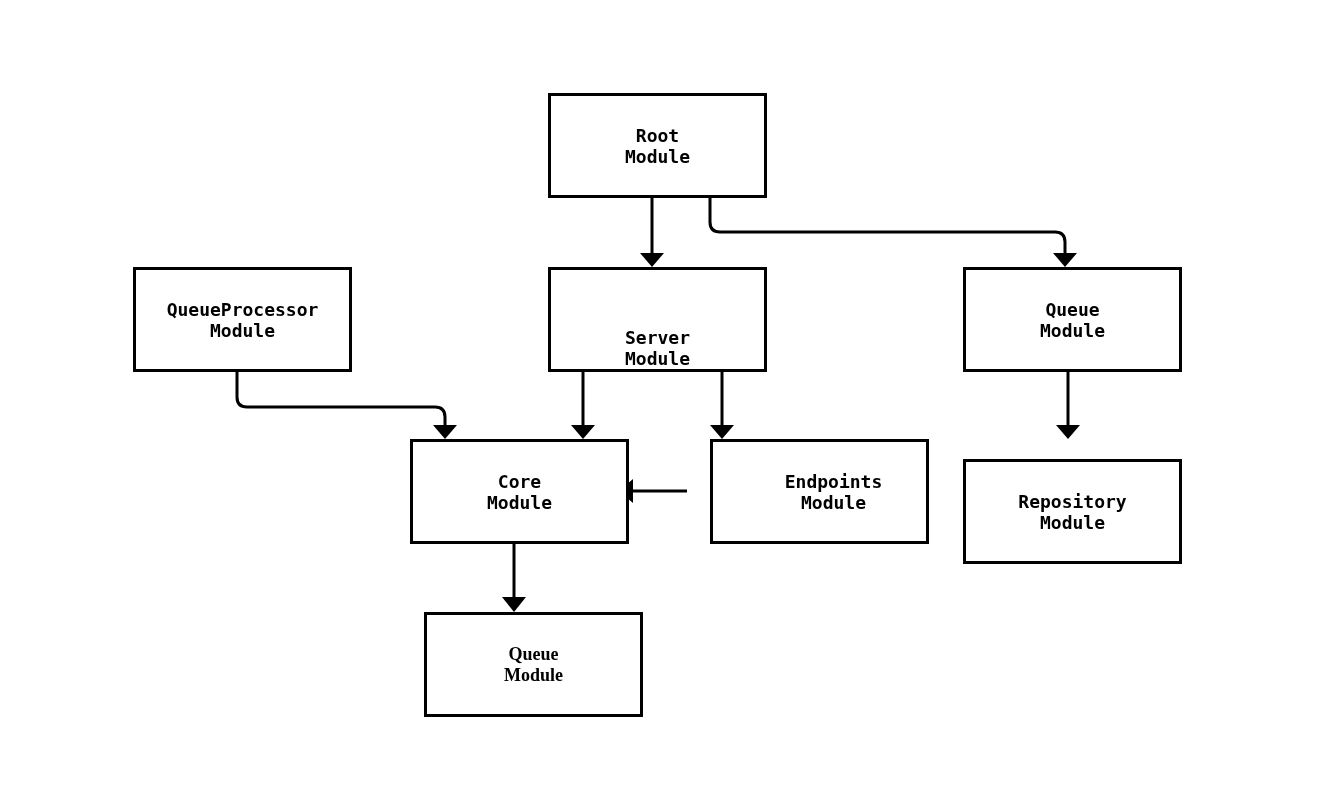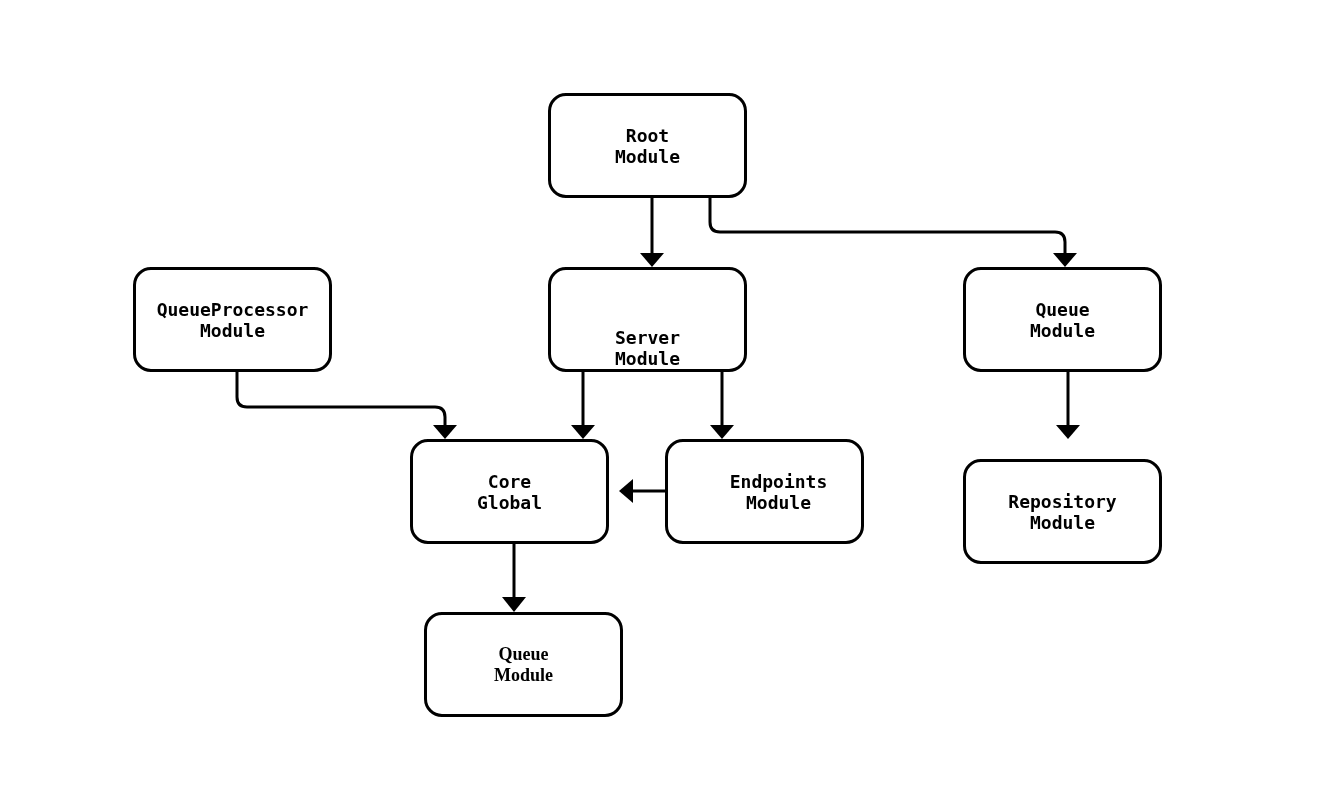--- a/index.html
+++ b/index.html
@@ -26,44 +26,44 @@
     fill: none;
     stroke: #000000;
     stroke-width: 3;
   }
   .edges-layer polygon {
     fill: #000000;
     stroke: none;
   }
   .node {
     position: absolute;
-    width: 199px;
+    width: 219px;
     height: 105px;
     box-sizing: border-box;
     background: #ffffff;
     border: 3px solid #000000;
-    border-radius: 18px;
+    border-radius: 0;
     display: flex;
     align-items: center;
     justify-content: center;
   }
   .node .label {
     white-space: pre-line;
     text-align: center;
     font-size: 18px;
     line-height: 21px;
     font-weight: 700;
     color: #000000;
   }
   .n-root          { left: 548px; top: 93px;  }
   .n-queueproc     { left: 133px; top: 267px; }
   .n-server        { left: 548px; top: 267px; align-items: flex-end; }
   .n-global        { left: 963px; top: 267px; }
   .n-core          { left: 410px; top: 439px; }
-  .n-endpoints     { left: 665px; top: 439px; padding-left: 28px; }
+  .n-endpoints     { left: 710px; top: 439px; padding-left: 28px; }
   .n-repository    { left: 963px; top: 439px; margin-top: 20px; }
   .n-queue         { left: 424px; top: 612px; font-family: Liberation Serif, serif; }
 </style>
 </head>
 <body>
 
 <div class="canvas">
 
   <svg class="edges-layer" width="1337" height="809" viewBox="0 0 1337 809" xmlns="http://www.w3.org/2000/svg">
 
@@ -123,21 +123,21 @@
 Module</span>
   </div>
 
   <div class="node n-global">
     <span class="label">Queue
 Module</span>
   </div>
 
   <div class="node n-core">
     <span class="label">Core
-Global</span>
+Module</span>
   </div>
 
   <div class="node n-endpoints">
     <span class="label">Endpoints
 Module</span>
   </div>
 
   <div class="node n-repository">
     <span class="label">Repository
 Module</span>

